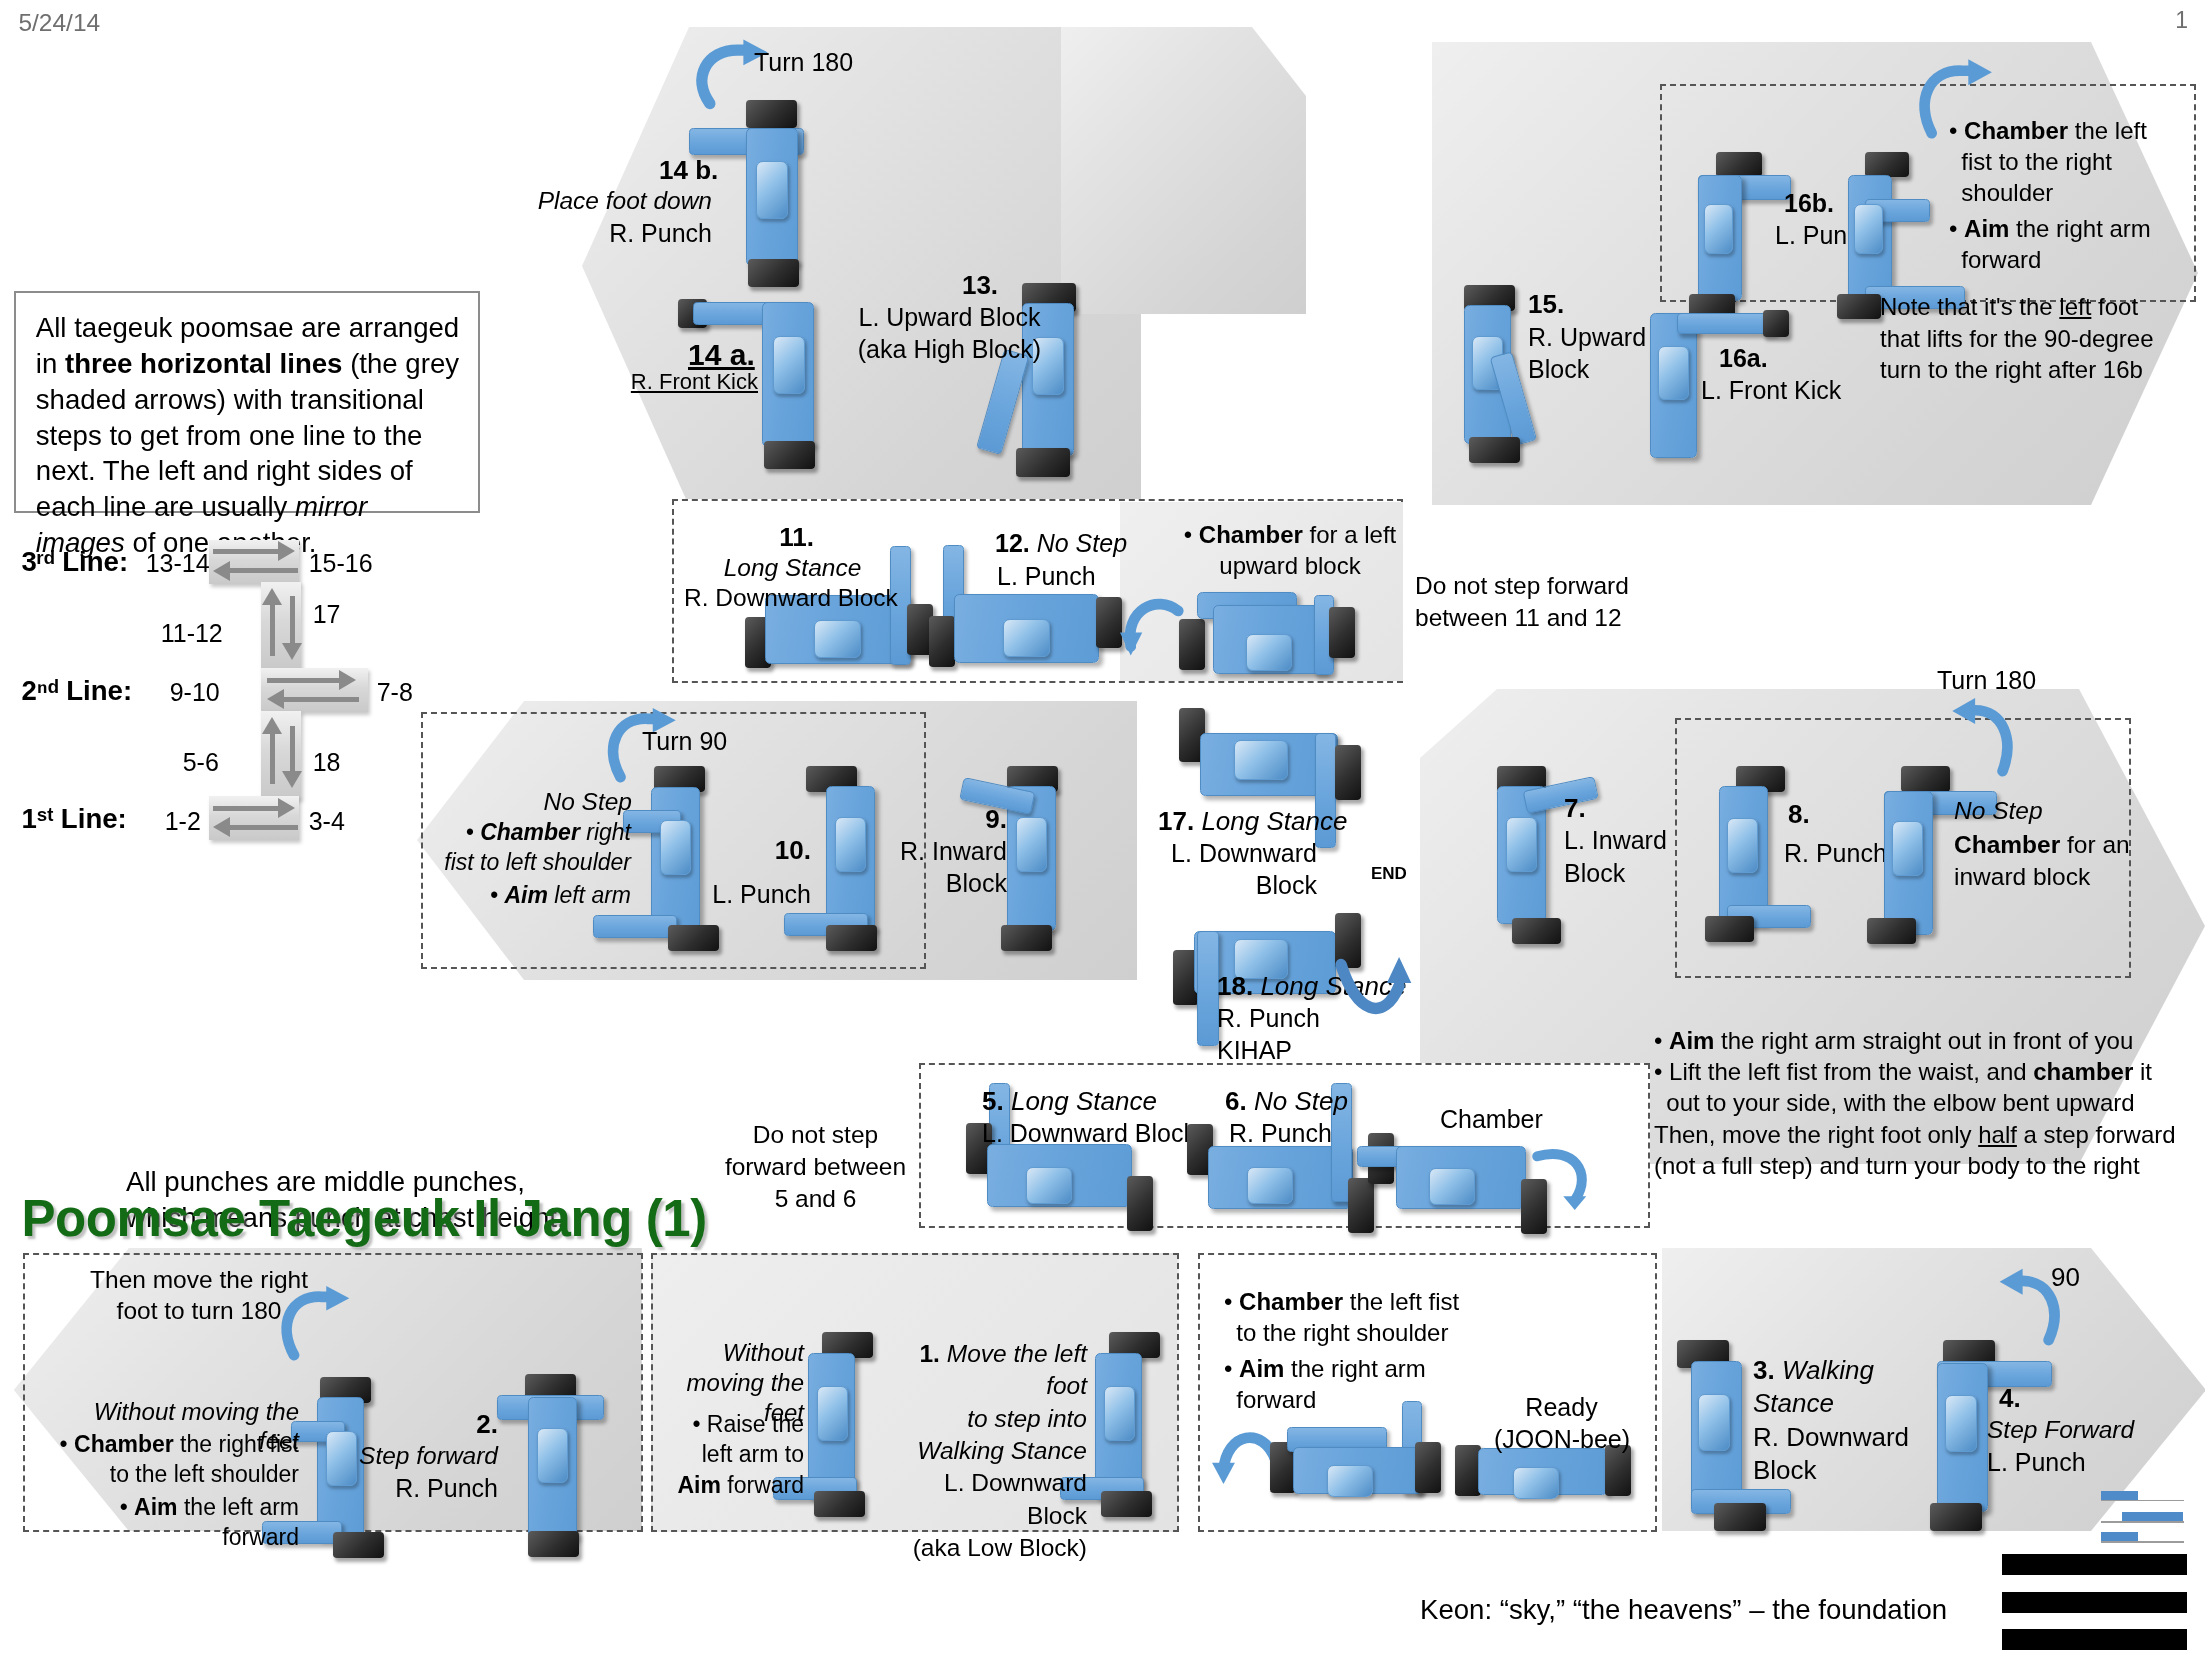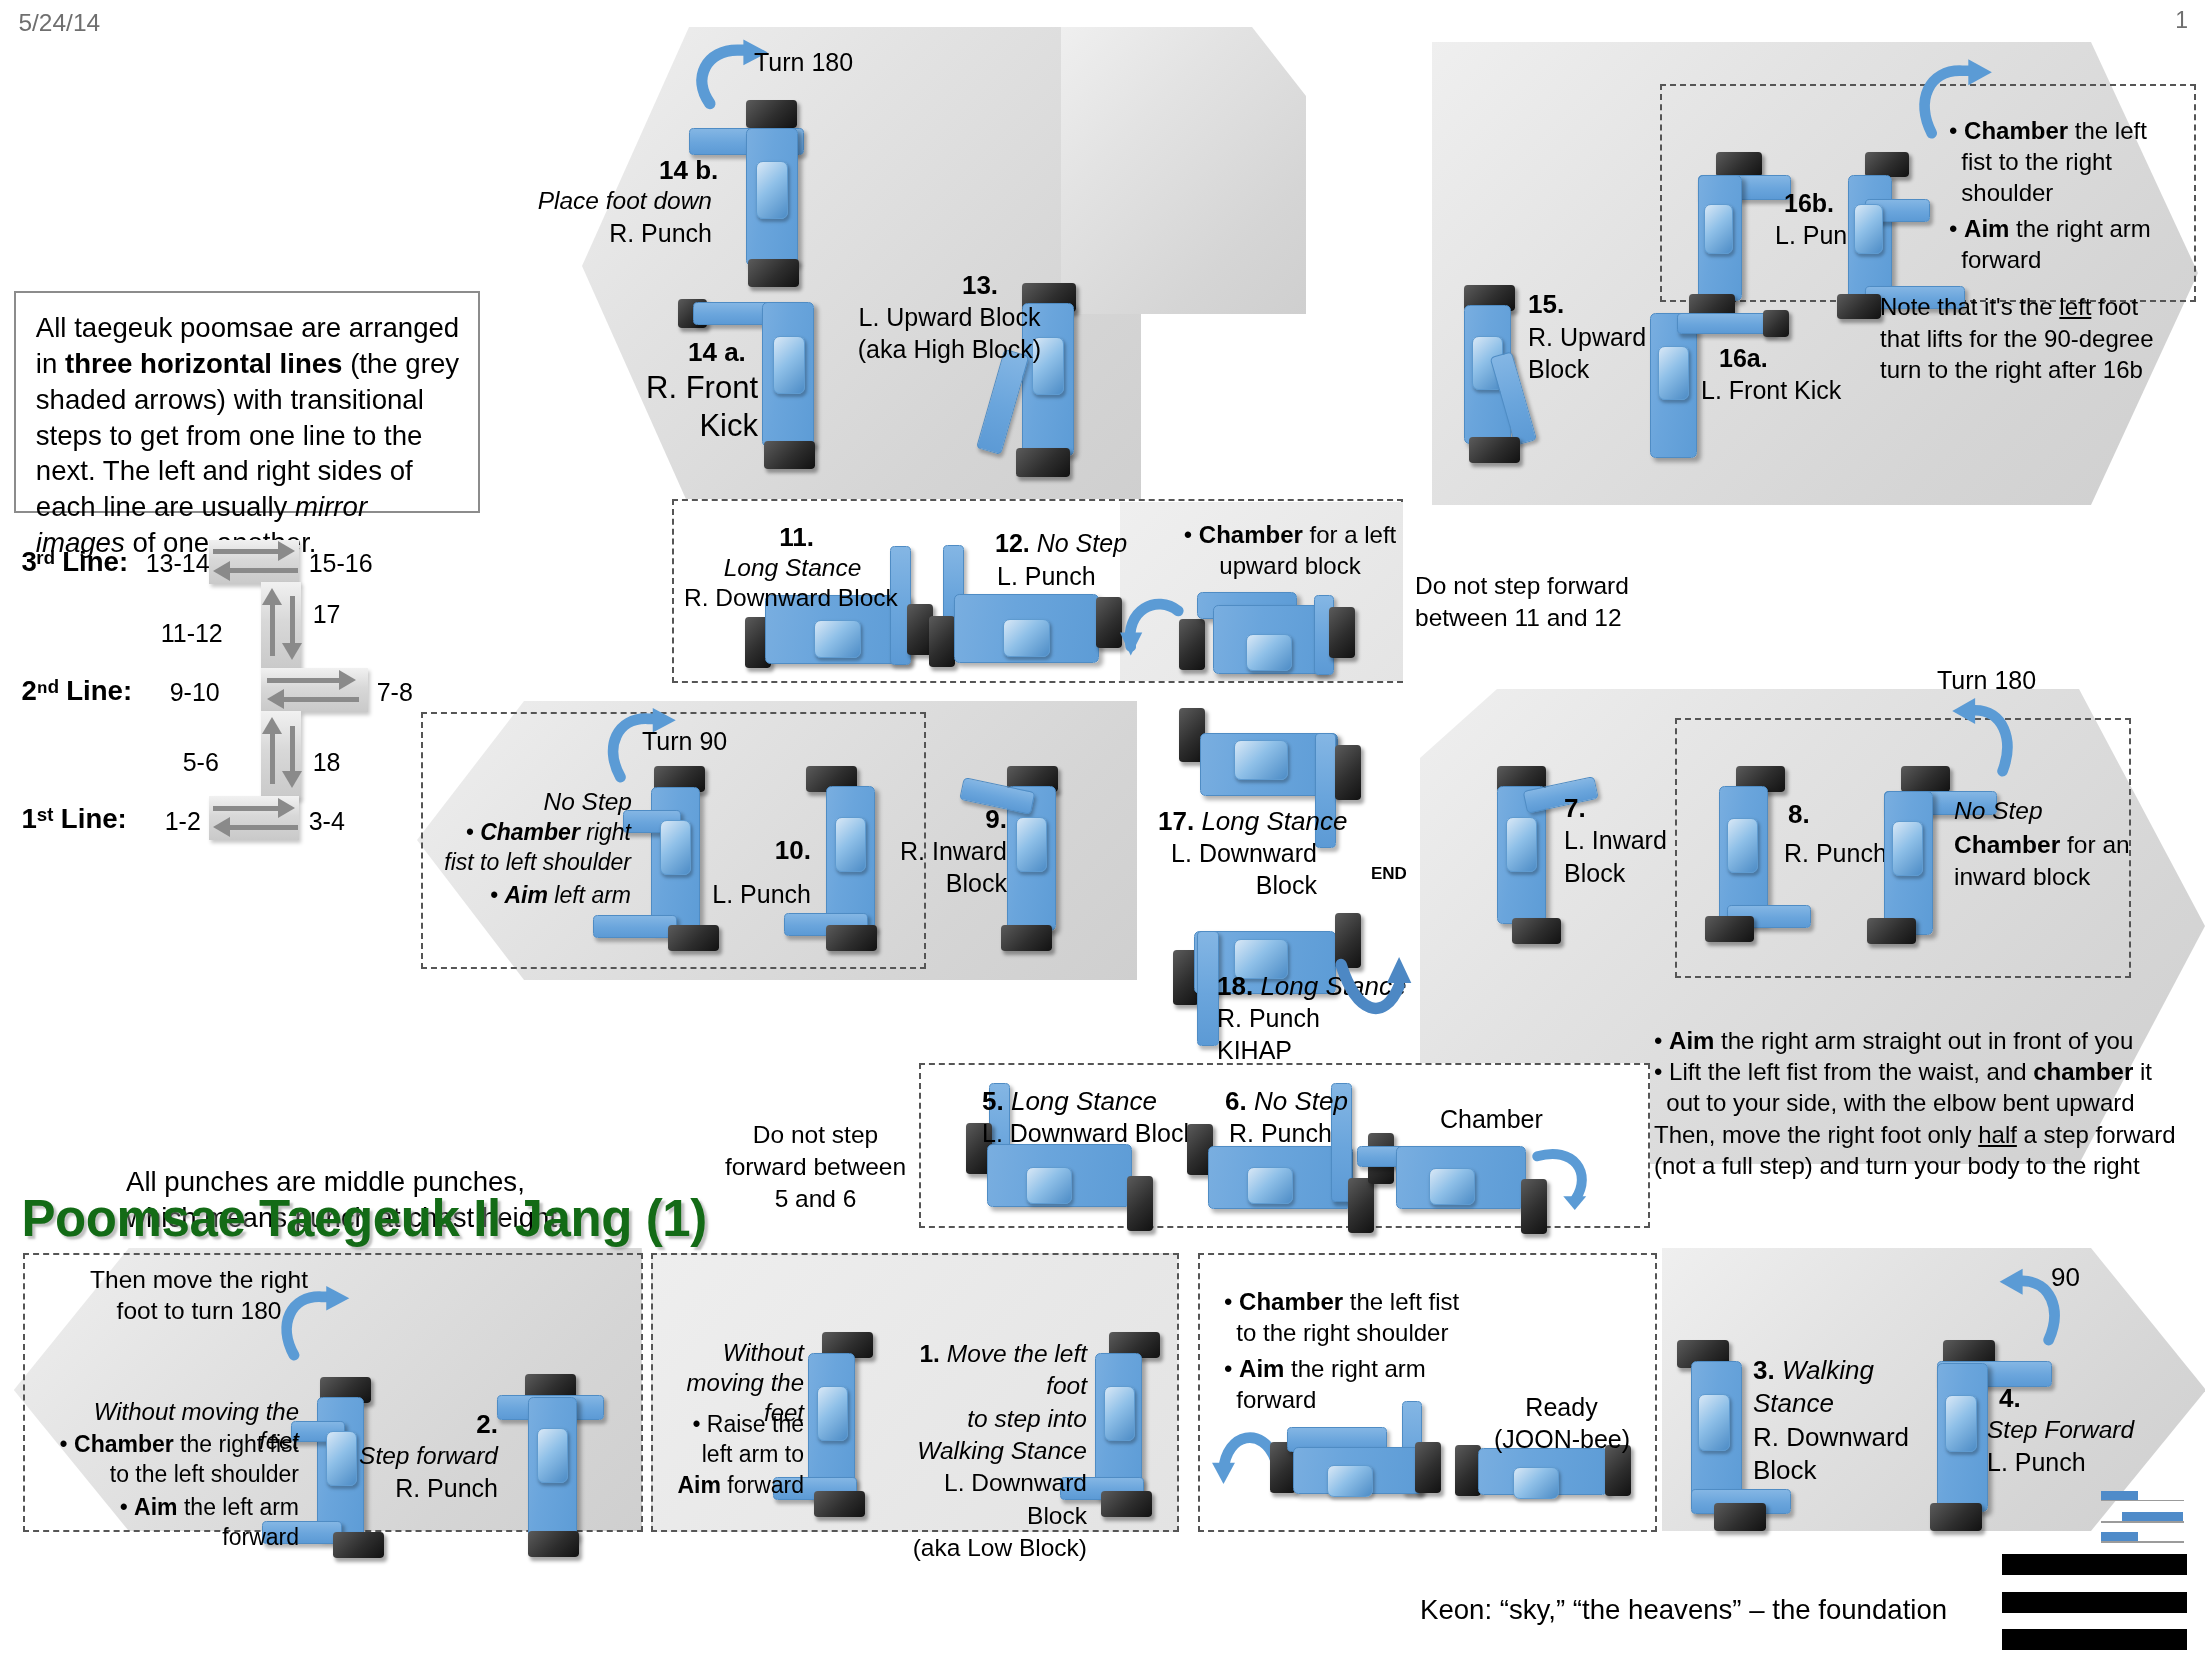--- a/index.html
+++ b/index.html
@@ -217,22 +217,22 @@
   <div class="abs txt it rt" style="left:528px; top:186px; width:184px; font-size:24.5px;">Place foot down</div>
   <div class="abs txt rt" style="left:528px; top:218px; width:184px; font-size:25px;">R. Punch</div>
 
   <div class="fig" style="left:678px; top:299px;">
     <div class="foot" style="left:0px; top:0px; width:29px; height:29px;"></div>
     <div class="arm" style="left:15.3px; top:3.1px; width:111px; height:23px;"></div>
     <div class="torso" style="left:84px; top:3.1px; width:52px; height:145px;"></div>
     <div class="head" style="left:95px; top:37px; width:32px; height:58px;"></div>
     <div class="foot" style="left:86px; top:142px; width:51px; height:27.6px;"></div>
   </div>
-  <div class="abs txt bd" style="left:688px; top:337px; font-size:26px;">14 a.</div>
-  <div class="abs txt rt" style="left:590px; top:369px; width:168px; font-size:31px;">R. Front Kick</div>
+  <div class="abs txt bd" style="left:688px; top:337px; font-size:30px;text-decoration:underline;">14 a.</div>
+  <div class="abs txt rt" style="left:590px; top:369px; width:168px; font-size:22px;text-decoration:underline;">R. Front Kick</div>
 
   <div class="fig" style="left:1007px; top:283px;">
     <div class="foot" style="left:15.3px; top:0px; width:54px; height:29px;"></div>
     <div class="torso" style="left:15.3px; top:20px; width:52px; height:153px;"></div>
     <div class="head" style="left:25px; top:54px; width:32px; height:58px;"></div>
     <div class="arm" style="left:-32px; top:69px; width:26px; height:103px; transform:rotate(16deg); transform-origin: bottom right;"></div>
     <div class="foot" style="left:9.2px; top:165px; width:54px; height:29px;"></div>
   </div>
   <div class="abs txt bd ctr" style="left:911px; top:270px; width:138px; font-size:26px;">13.</div>
   <div class="abs txt ctr" style="left:850px; top:302px; width:199px; font-size:25px;">L. Upward Block</div>

